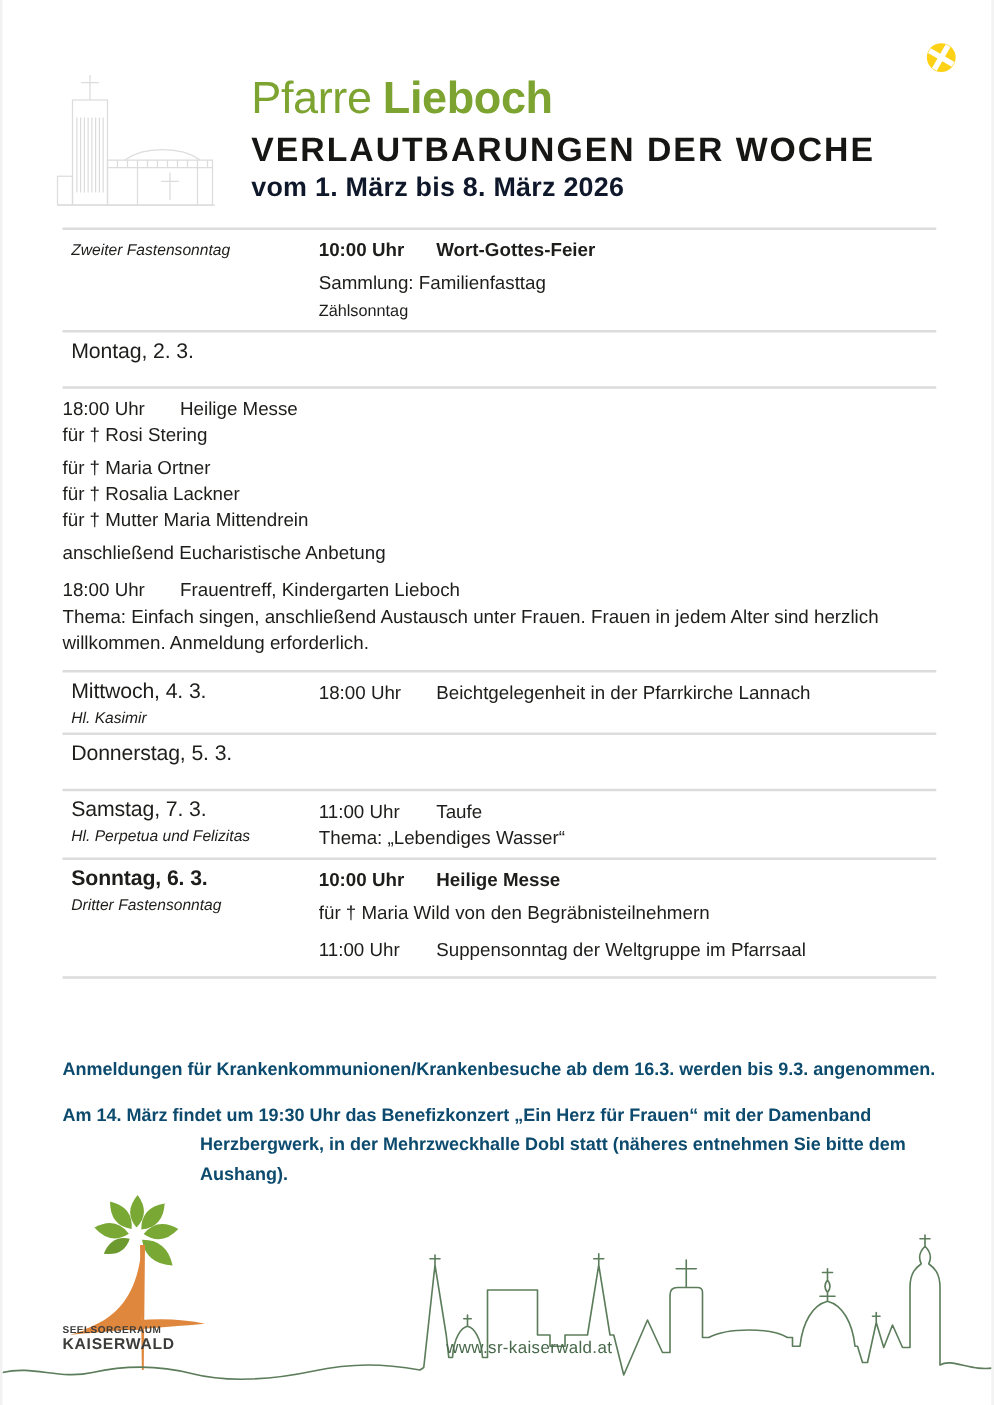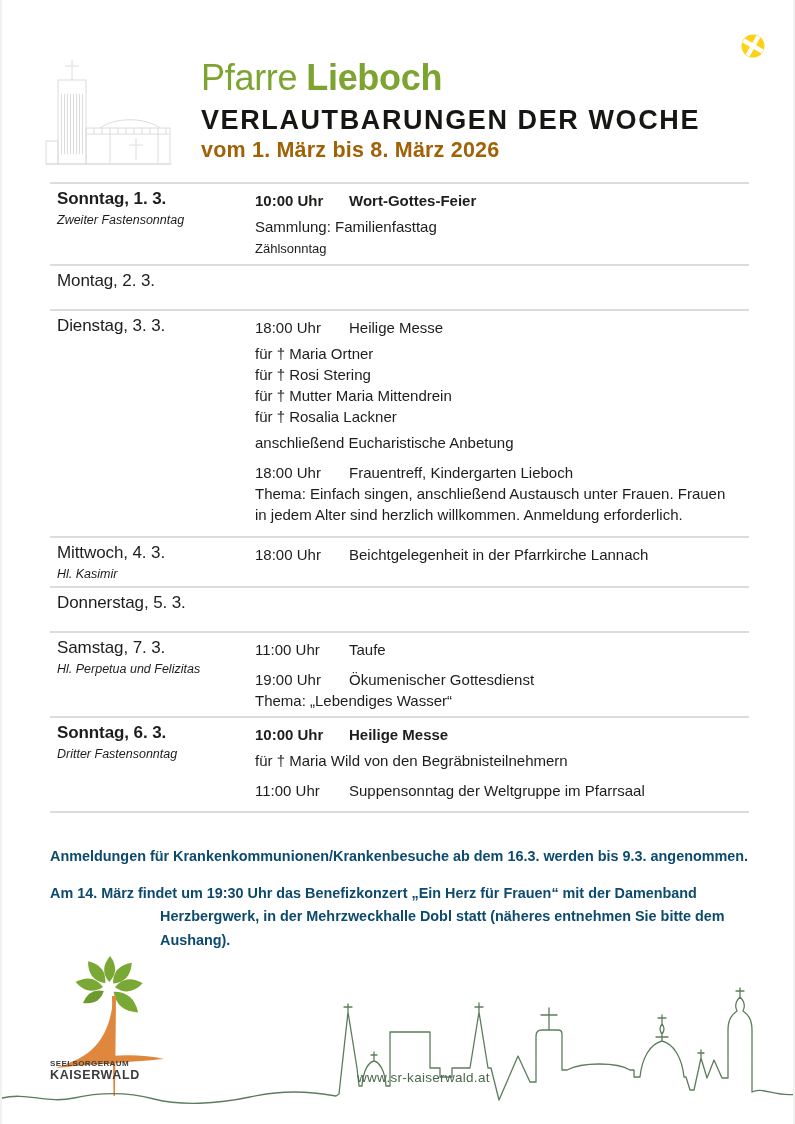--- a/index.html
+++ b/index.html
@@ -5,21 +5,21 @@
   html,body{margin:0;padding:0;background:#f2f2f2;}
   .page{position:relative;width:791px;height:1124px;background:#ffffff;margin:0 auto;
         font-family:"Liberation Sans",sans-serif;color:#1d1d1b;overflow:hidden;}
 
   
   .church-svg{position:absolute;left:38px;top:56px;}
   .brand{position:absolute;left:199px;top:58px;font-size:36px;line-height:40px;color:#7da330;letter-spacing:-0.3px;}
   .brand .w4{font-weight:400;margin-right:9px;}
   .brand .w7{font-weight:700;}
   .title1{position:absolute;left:199px;top:105px;font-size:27px;font-weight:700;letter-spacing:1.6px;color:#161614;}
-  .title2{position:absolute;left:199px;top:138px;font-size:21.5px;font-weight:700;letter-spacing:.2px;color:#a16207;}
+  .title2{position:absolute;left:199px;top:138px;font-size:21.5px;font-weight:700;letter-spacing:.2px;color:#0f172a;}
   .emblem-svg{position:absolute;left:737px;top:32px;}
 
   
   .schedule{position:absolute;left:48px;top:182px;width:699px;border-bottom:2px solid #dcdcdc;}
   .row{display:flex;border-top:2px solid #dcdcdc;padding-top:5px;padding-bottom:5px;box-sizing:border-box;}
   .row:nth-child(1){min-height:72px}
   .row:nth-child(2){min-height:45px}
   .row:nth-child(3){min-height:227px}
   .row:nth-child(4){min-height:47px}
   .row:nth-child(5){min-height:45px}
@@ -81,45 +81,41 @@
     <circle cx="14" cy="14" r="11.5" fill="#fcd116"></circle>
     <g transform="rotate(30 14 14)" fill="#ffffff">
       <rect x="11.8" y="3" width="4.4" height="22"></rect>
       <rect x="3" y="11.8" width="22" height="4.4"></rect>
     </g>
   </svg>
 
   <div class="schedule" id="schedule">
       <div class="row">
         <div class="cell-day">
-          <div class="day b">Sonntag, 1. 3.</div>
           <div class="subtitle">Zweiter Fastensonntag</div>
         </div>
         <div class="cell-events">
           <div class="entry event b"><span class="time">10:00 Uhr</span>Wort-Gottes-Feier</div>
           <div class="entry line">Sammlung: Familienfasttag</div>
           <div class="entry small">Zählsonntag</div>
         </div>
       </div>
       <div class="row">
         <div class="cell-day">
           <div class="day">Montag, 2. 3.</div>
         </div>
         <div class="cell-events"></div>
       </div>
       <div class="row">
-        <div class="cell-day">
-          <div class="day">Dienstag, 3. 3.</div>
-        </div>
         <div class="cell-events">
           <div class="entry event"><span class="time">18:00 Uhr</span>Heilige Messe</div>
+          <div class="entry tight">für † Rosi Stering</div>
           <div class="entry line">für † Maria Ortner</div>
-          <div class="entry tight">für † Rosi Stering</div>
+          <div class="entry tight">für † Rosalia Lackner</div>
           <div class="entry tight">für † Mutter Maria Mittendrein</div>
-          <div class="entry tight">für † Rosalia Lackner</div>
           <div class="entry line">anschließend Eucharistische Anbetung</div>
           <div class="entry event"><span class="time">18:00 Uhr</span>Frauentreff, Kindergarten Lieboch</div>
           <div class="entry tight">Thema: Einfach singen, anschließend Austausch unter Frauen. Frauen in jedem Alter sind herzlich willkommen. Anmeldung erforderlich.</div>
         </div>
       </div>
       <div class="row">
         <div class="cell-day">
           <div class="day">Mittwoch, 4. 3.</div>
           <div class="subtitle">Hl. Kasimir</div>
         </div>
@@ -133,21 +129,20 @@
         </div>
         <div class="cell-events"></div>
       </div>
       <div class="row">
         <div class="cell-day">
           <div class="day">Samstag, 7. 3.</div>
           <div class="subtitle">Hl. Perpetua und Felizitas</div>
         </div>
         <div class="cell-events">
           <div class="entry event"><span class="time">11:00 Uhr</span>Taufe</div>
-          <div class="entry event"><span class="time">19:00 Uhr</span>Ökumenischer Gottesdienst</div>
           <div class="entry tight">Thema: „Lebendiges Wasser“</div>
         </div>
       </div>
       <div class="row">
         <div class="cell-day">
           <div class="day b">Sonntag, 6. 3.</div>
           <div class="subtitle">Dritter Fastensonntag</div>
         </div>
         <div class="cell-events">
           <div class="entry event b"><span class="time">10:00 Uhr</span>Heilige Messe</div>

